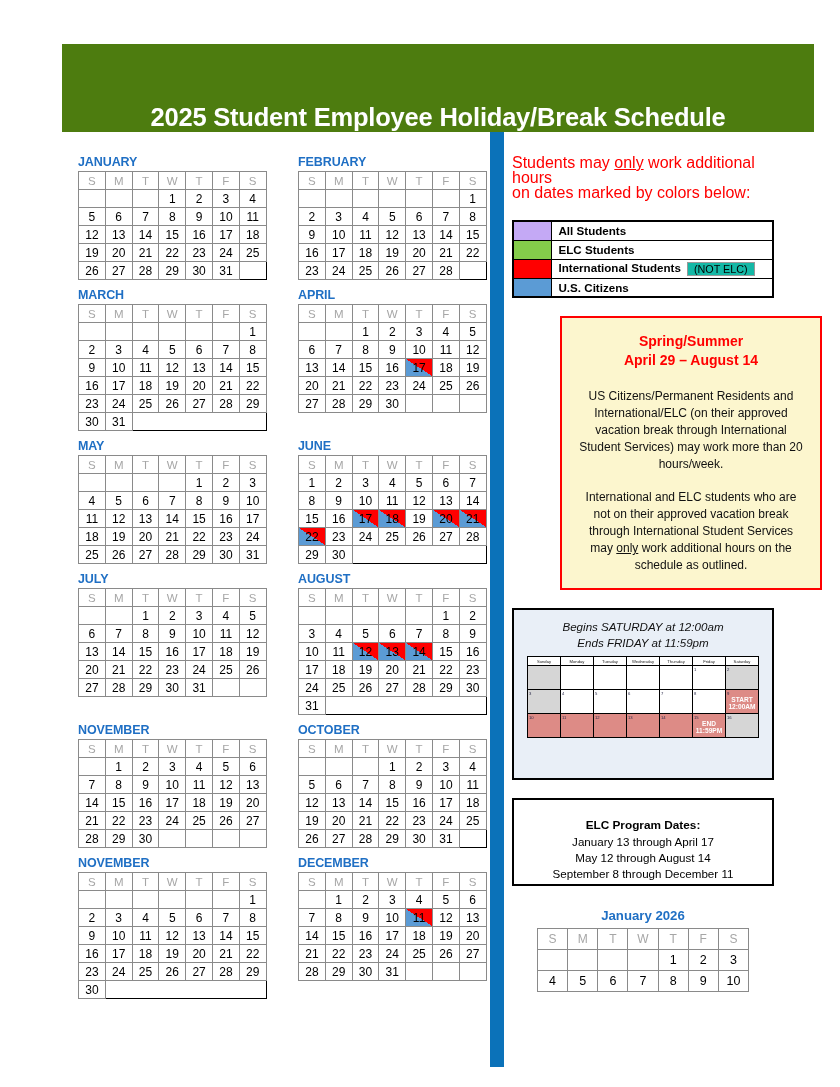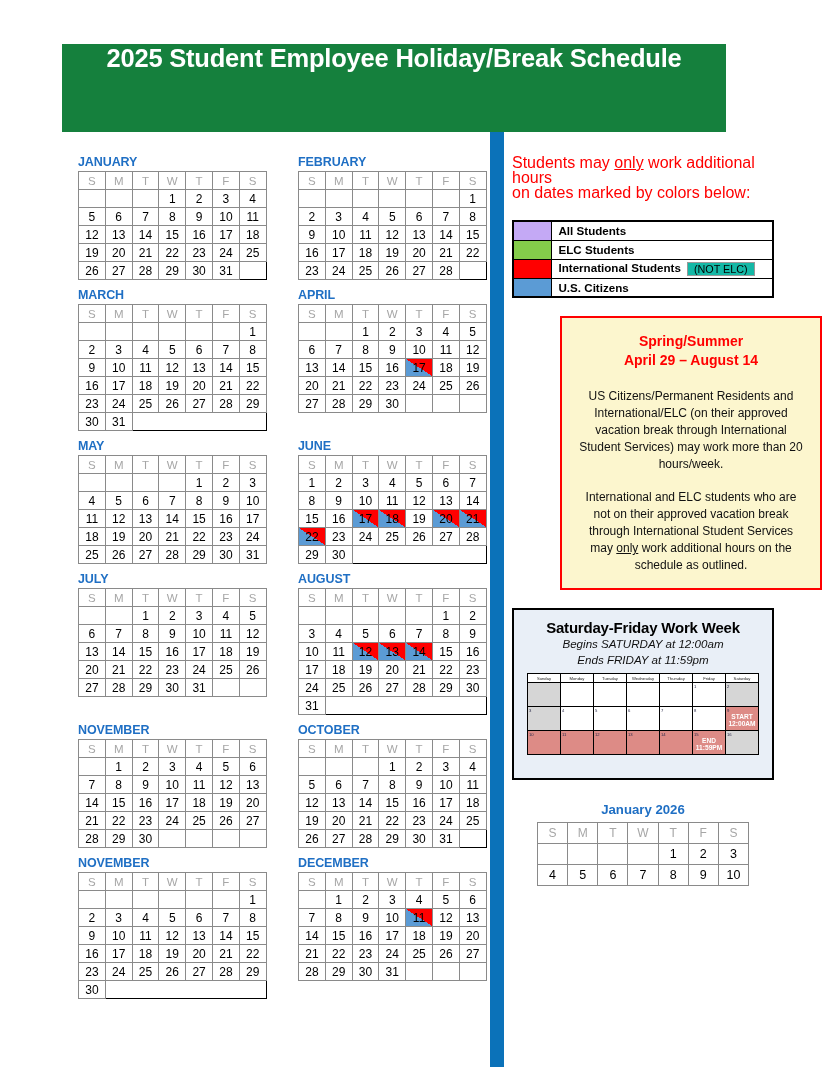--- a/index.html
+++ b/index.html
@@ -9,23 +9,23 @@
     background: #ffffff;
     font-family: "Liberation Sans", sans-serif;
     position: relative;
     overflow: hidden;
   }
 
   
   #header-band {
     position: absolute;
     left: 62px; top: 44px;
-    width: 664px; height: 88px;
-    background: #15803d;
-    display: flex; align-items: flex-start; justify-content: center;
+    width: 752px; height: 88px;
+    background: #4d7c0f;
+    display: flex; align-items: flex-end; justify-content: center;
   }
   #header-title {
     color: #ffffff;
     font-size: 25.5px;
     font-weight: bold;
     letter-spacing: -0.2px;
     white-space: nowrap;
   }
   #blue-spine {
     position: absolute;
@@ -1090,21 +1090,20 @@
   <div id="spring-box">
     <div class="ss-title">
       <span>Spring/Summer</span><br>
       <span>April 29 – August 14</span>
     </div>
     <p>US Citizens/Permanent Residents and International/ELC (on their approved vacation break through International Student Services) may work more than 20 hours/week.</p>
     <p><span>International and ELC students who are not on their approved vacation break through International Student Services may </span><u>only</u><span> work additional hours on the schedule as outlined.</span></p>
   </div>
 
   <div id="workweek-box">
-    <div class="ww-title">Saturday-Friday Work Week</div>
     <div class="ww-sub">Begins SATURDAY at 12:00am</div>
     <div class="ww-sub">Ends FRIDAY at 11:59pm</div>
     <table class="mini">
       <thead>
           <tr id="mini-head">
             <td class="mh">Sunday</td>
             <td class="mh">Monday</td>
             <td class="mh">Tuesday</td>
             <td class="mh">Wednesday</td>
             <td class="mh">Thursday</td>
@@ -1137,20 +1136,28 @@
             <td class="pink">12</td>
             <td class="pink">13</td>
             <td class="pink">14</td>
             <td class="pink">15<span class="stamp">END<br>11:59PM</span></td>
             <td class="grey">16</td>
           </tr>
         </tbody>
     </table>
   </div>
 
+  <div id="elc-box">
+    <div class="elc-title">ELC Program Dates:</div>
+    <div id="elc-lines">
+        <div class="elc-line">January 13 through April 17</div>
+        <div class="elc-line">May 12 through August 14</div>
+        <div class="elc-line">September 8 through December 11</div>
+      </div>
+  </div>
 
   <div id="jan2026">
     <div class="j-title">January 2026</div>
     <table class="cal2026">
       <tbody id="jan2026-body">
           <tr>
             <td class="dow">S</td>
             <td class="dow">M</td>
             <td class="dow">T</td>
             <td class="dow">W</td>

